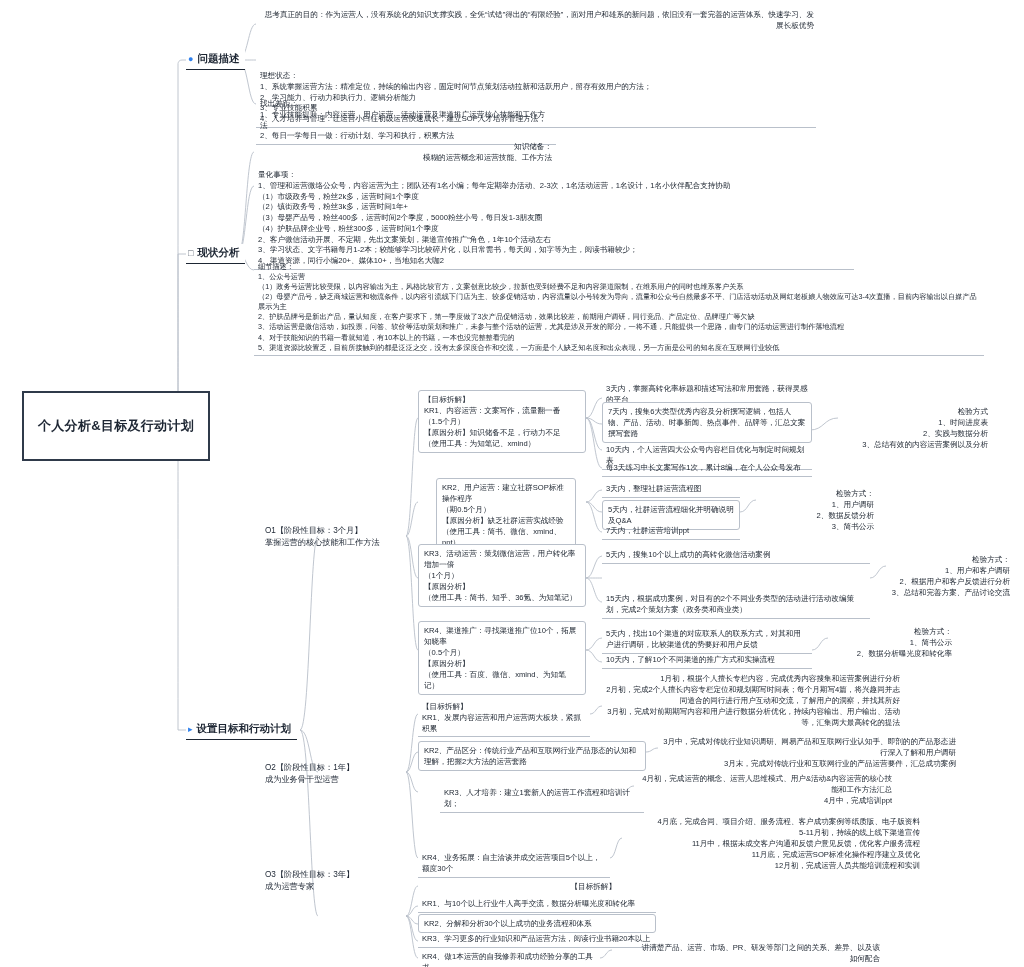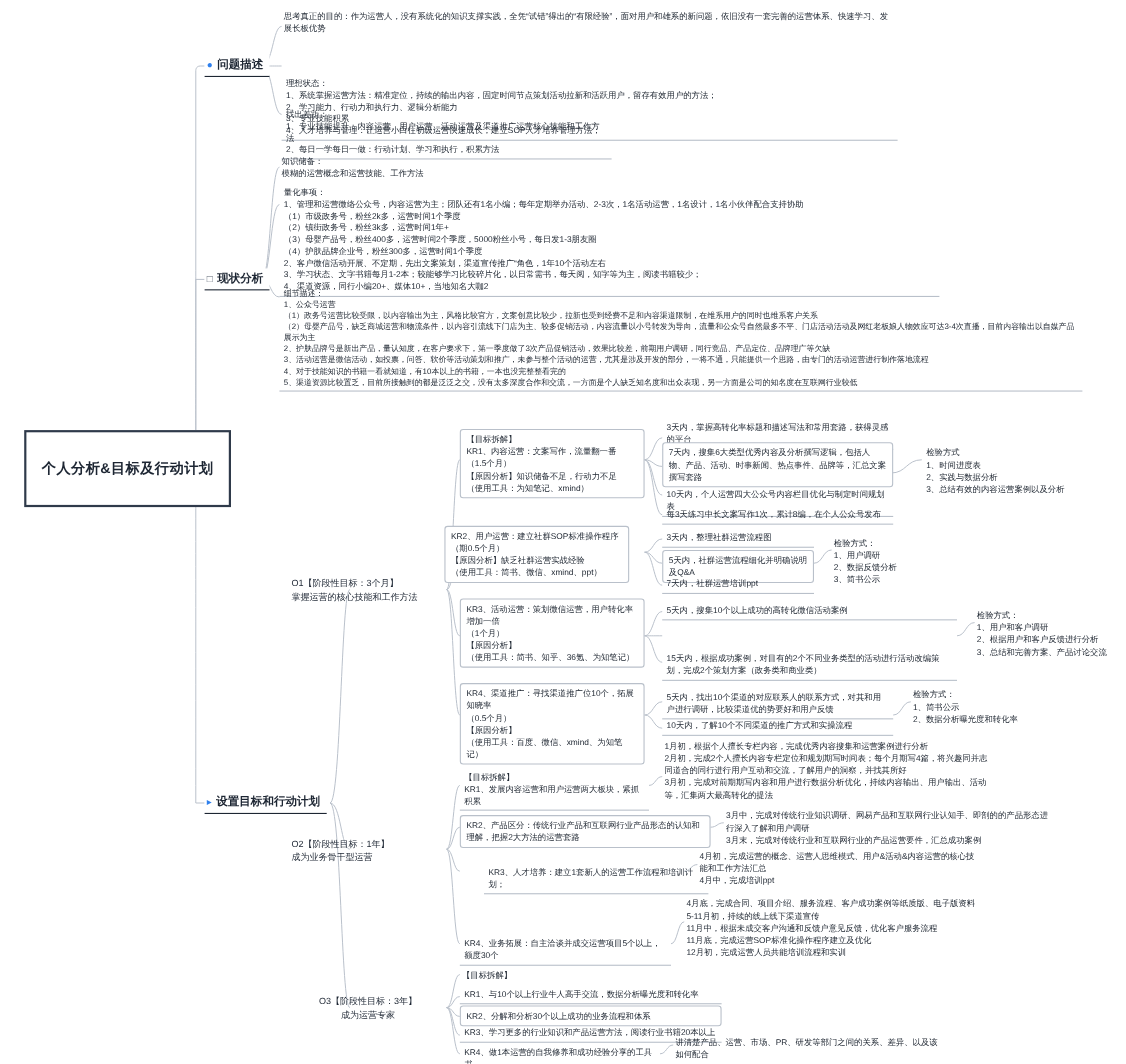--- a/index.html
+++ b/index.html
@@ -73,20 +73,21 @@
   }
 
   
   .plain {
     font-size: 7.6px;
     line-height: 1.45;
     color: #222a35;
     white-space: pre-line;
     background: transparent;
     padding: 1px 2px;
+    text-align: right;
   }
 
   
   .onode {
     font-size: 8.2px;
     line-height: 1.5;
     color: #1d2633;
     white-space: pre-line;
     padding: 2px 3px;
   }
@@ -213,38 +214,38 @@
     <span class="bicon t">▸</span>
     <span>设置目标和行动计划</span>
   </div>
 
   <div class="node onode" style="left:262px; top:523px; width:145px;">O1【阶段性目标：3个月】
 掌握运营的核心技能和工作方法</div>
 
   <div class="node onode" style="left:262px; top:760px; width:145px;">O2【阶段性目标：1年】
 成为业务骨干型运营</div>
 
-  <div class="node onode" style="left:262px; top:903px; width:145px;text-align:center;">O3【阶段性目标：3年】
+  <div class="node onode" style="left:262px; top:867px; width:145px;">O3【阶段性目标：3年】
 成为运营专家</div>
 
   <div class="node box" style="left:418px; top:390px; width:168px;">【目标拆解】
 KR1、内容运营：文案写作，流量翻一番
 （1.5个月）
 【原因分析】知识储备不足，行动力不足
 （使用工具：为知笔记、xmind）</div>
   <div class="node ul" style="left:602px; top:382px; width:210px;">3天内，掌握高转化率标题和描述写法和常用套路，获得灵感的平台</div>
   <div class="node box" style="left:602px; top:402px; width:210px;">7天内，搜集6大类型优秀内容及分析撰写逻辑，包括人物、产品、活动、时事新闻、热点事件、品牌等，汇总文案撰写套路</div>
   <div class="node ul" style="left:602px; top:443px; width:210px;">10天内，个人运营四大公众号内容栏目优化与制定时间规划表</div>
   <div class="node ul" style="left:602px; top:461px; width:210px;">每3天练习中长文案写作1次，累计8编，在个人公众号发布</div>
   <div class="node plain" style="left:840px; top:405px; width:150px;">检验方式
 1、时间进度表
 2、实践与数据分析
 3、总结有效的内容运营案例以及分析</div>
 
-  <div class="node box" style="left:404px; top:478px; width:168px;">KR2、用户运营：建立社群SOP标准操作程序
+  <div class="node box" style="left:436px; top:478px; width:140px;">KR2、用户运营：建立社群SOP标准操作程序
 （期0.5个月）
 【原因分析】缺乏社群运营实战经验
 （使用工具：简书、微信、xmind、ppt）</div>
   <div class="node ul" style="left:602px; top:482px; width:138px;">3天内，整理社群运营流程图</div>
   <div class="node box" style="left:602px; top:500px; width:138px;">5天内，社群运营流程细化并明确说明及Q&amp;A</div>
   <div class="node ul" style="left:602px; top:524px; width:138px;">7天内，社群运营培训ppt</div>
   <div class="node plain" style="left:756px; top:487px; width:120px;">检验方式：
 1、用户调研
 2、数据反馈分析
 3、简书公示</div>

